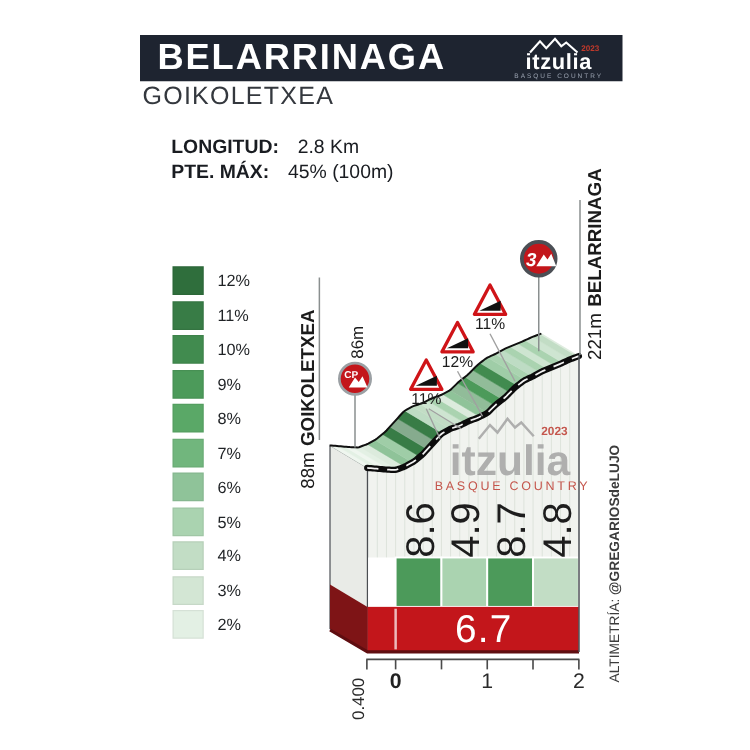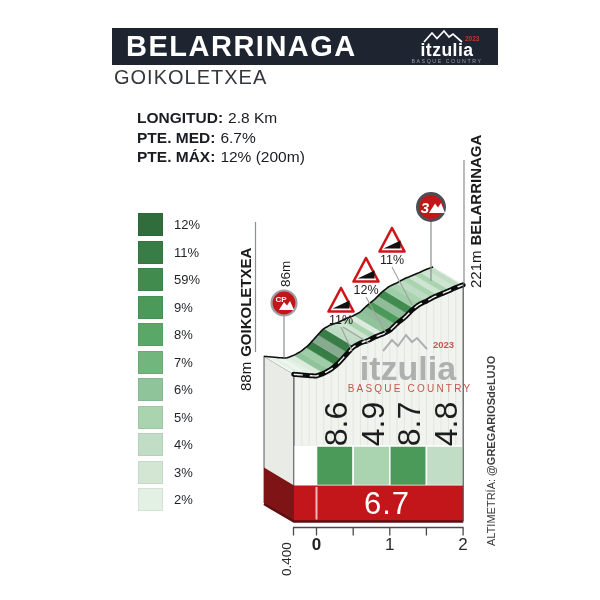--- a/index.html
+++ b/index.html
@@ -4,21 +4,21 @@
 <style>
   html,body{margin:0;padding:0;background:#fff;}
   body{width:600px;height:600px;position:relative;overflow:hidden;
        font-family:"Liberation Sans",sans-serif;}
   .banner{position:absolute;left:112px;top:28px;width:386px;height:37px;
           background:#1e2430;display:flex;align-items:center;justify-content:space-between;}
   .banner-title{color:#fff;font-weight:bold;font-size:29px;letter-spacing:1.5px;padding-left:14px;line-height:37px;}
   .banner-logo{margin-right:6px;display:block;}
   .subtitle{position:absolute;left:114px;top:66px;font-size:20px;color:#34383e;letter-spacing:1px;}
   .stats{position:absolute;left:137px;top:108px;font-size:15.5px;color:#191c21;line-height:19.5px;}
-  .stat b{margin-right:5px;}
+  .stat b{margin-right:15px;}
   .legend{position:absolute;left:138px;top:213px;}
   .legend-item{display:flex;align-items:center;height:23px;margin-bottom:4.5px;}
   .swatch{width:25px;height:23px;border:1px solid rgba(0,0,0,0.06);box-sizing:border-box;}
   .legend-label{font-size:13px;color:#1f2225;margin-left:11px;}
   svg.chart{position:absolute;left:0;top:0;}
   text{font-family:"Liberation Sans",sans-serif;}
 </style>
 </head>
 <body>
 
@@ -28,36 +28,35 @@
     <polyline points="22,13 30,4 35,9.5 42,2 47,8 51,5 60,13" fill="none" stroke="#ffffff" stroke-width="1.7"></polyline>
     <text x="63" y="12" font-size="6.5" fill="#c0392b" font-weight="bold">2023</text>
     <text x="45" y="26.5" text-anchor="middle" font-size="17.5" font-weight="bold" fill="#ffffff" letter-spacing="0.5">itzulia</text>
     <text x="45" y="33.5" text-anchor="middle" font-size="5.2" fill="#98a0ae" letter-spacing="1.6">BASQUE COUNTRY</text>
   </svg>
 </div>
 <div class="subtitle">GOIKOLETXEA</div>
 
 <div class="stats">
   <div class="stat"><b>LONGITUD:</b><span>2.8 Km</span></div>
-  <div class="stat"><b>PTE. MED:</b><span>6.7%</span></div>
-  <div class="stat"><b>PTE. MÁX:</b><span>12% (200m)</span></div>
+  <div class="stat"><b>PTE. MÁX:</b><span>45% (100m)</span></div>
 </div>
 
 <div class="legend">
   <div class="legend-item">
       <span class="swatch" style="background: rgb(47, 110, 60);"></span>
       <span class="legend-label">12%</span>
     </div>
   <div class="legend-item">
       <span class="swatch" style="background: rgb(56, 124, 70);"></span>
       <span class="legend-label">11%</span>
     </div>
   <div class="legend-item">
       <span class="swatch" style="background: rgb(65, 139, 79);"></span>
-      <span class="legend-label">59%</span>
+      <span class="legend-label">10%</span>
     </div>
   <div class="legend-item">
       <span class="swatch" style="background: rgb(76, 154, 90);"></span>
       <span class="legend-label">9%</span>
     </div>
   <div class="legend-item">
       <span class="swatch" style="background: rgb(90, 168, 103);"></span>
       <span class="legend-label">8%</span>
     </div>
   <div class="legend-item">

